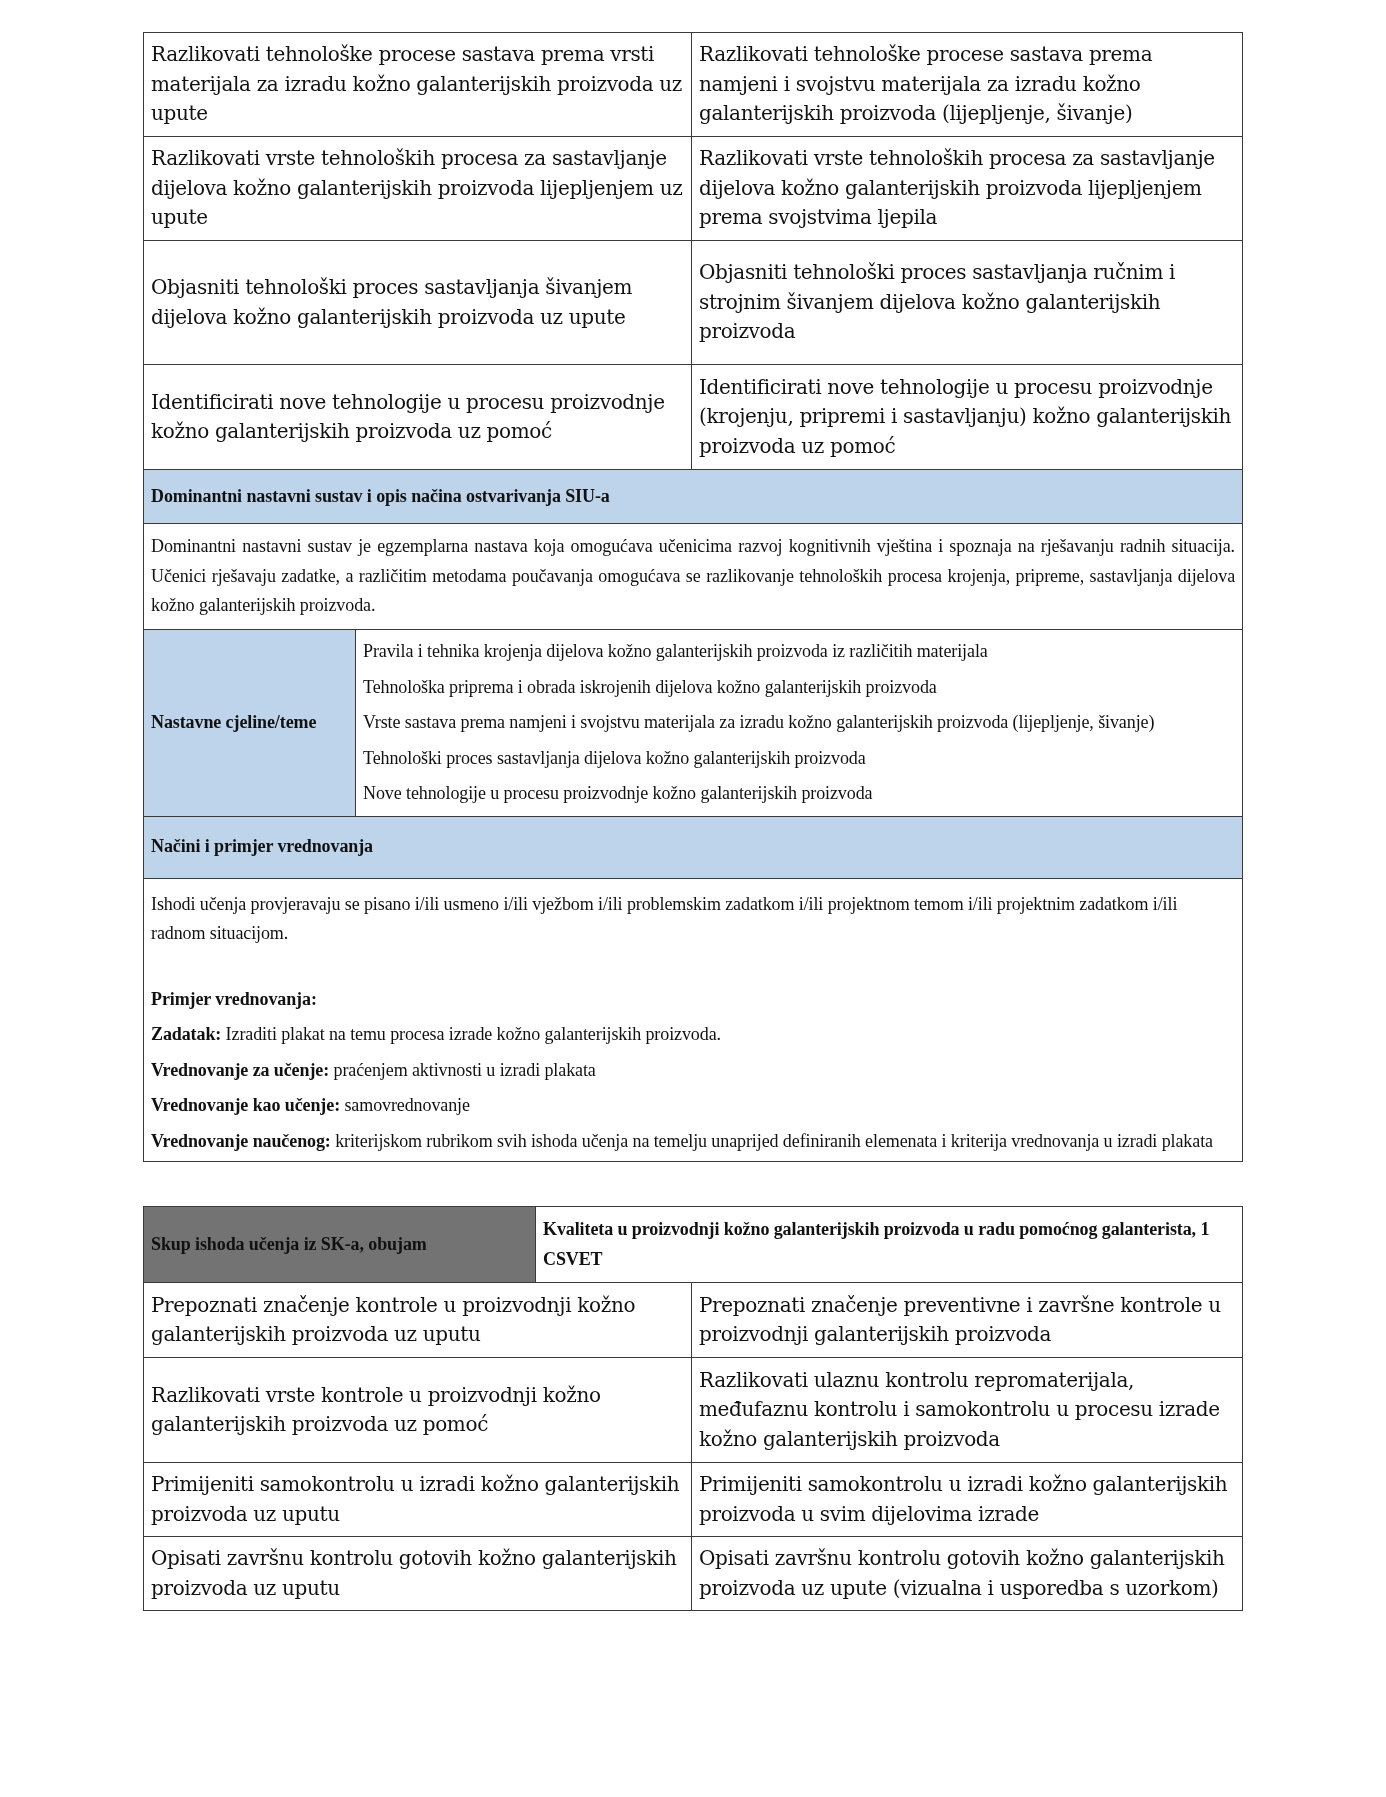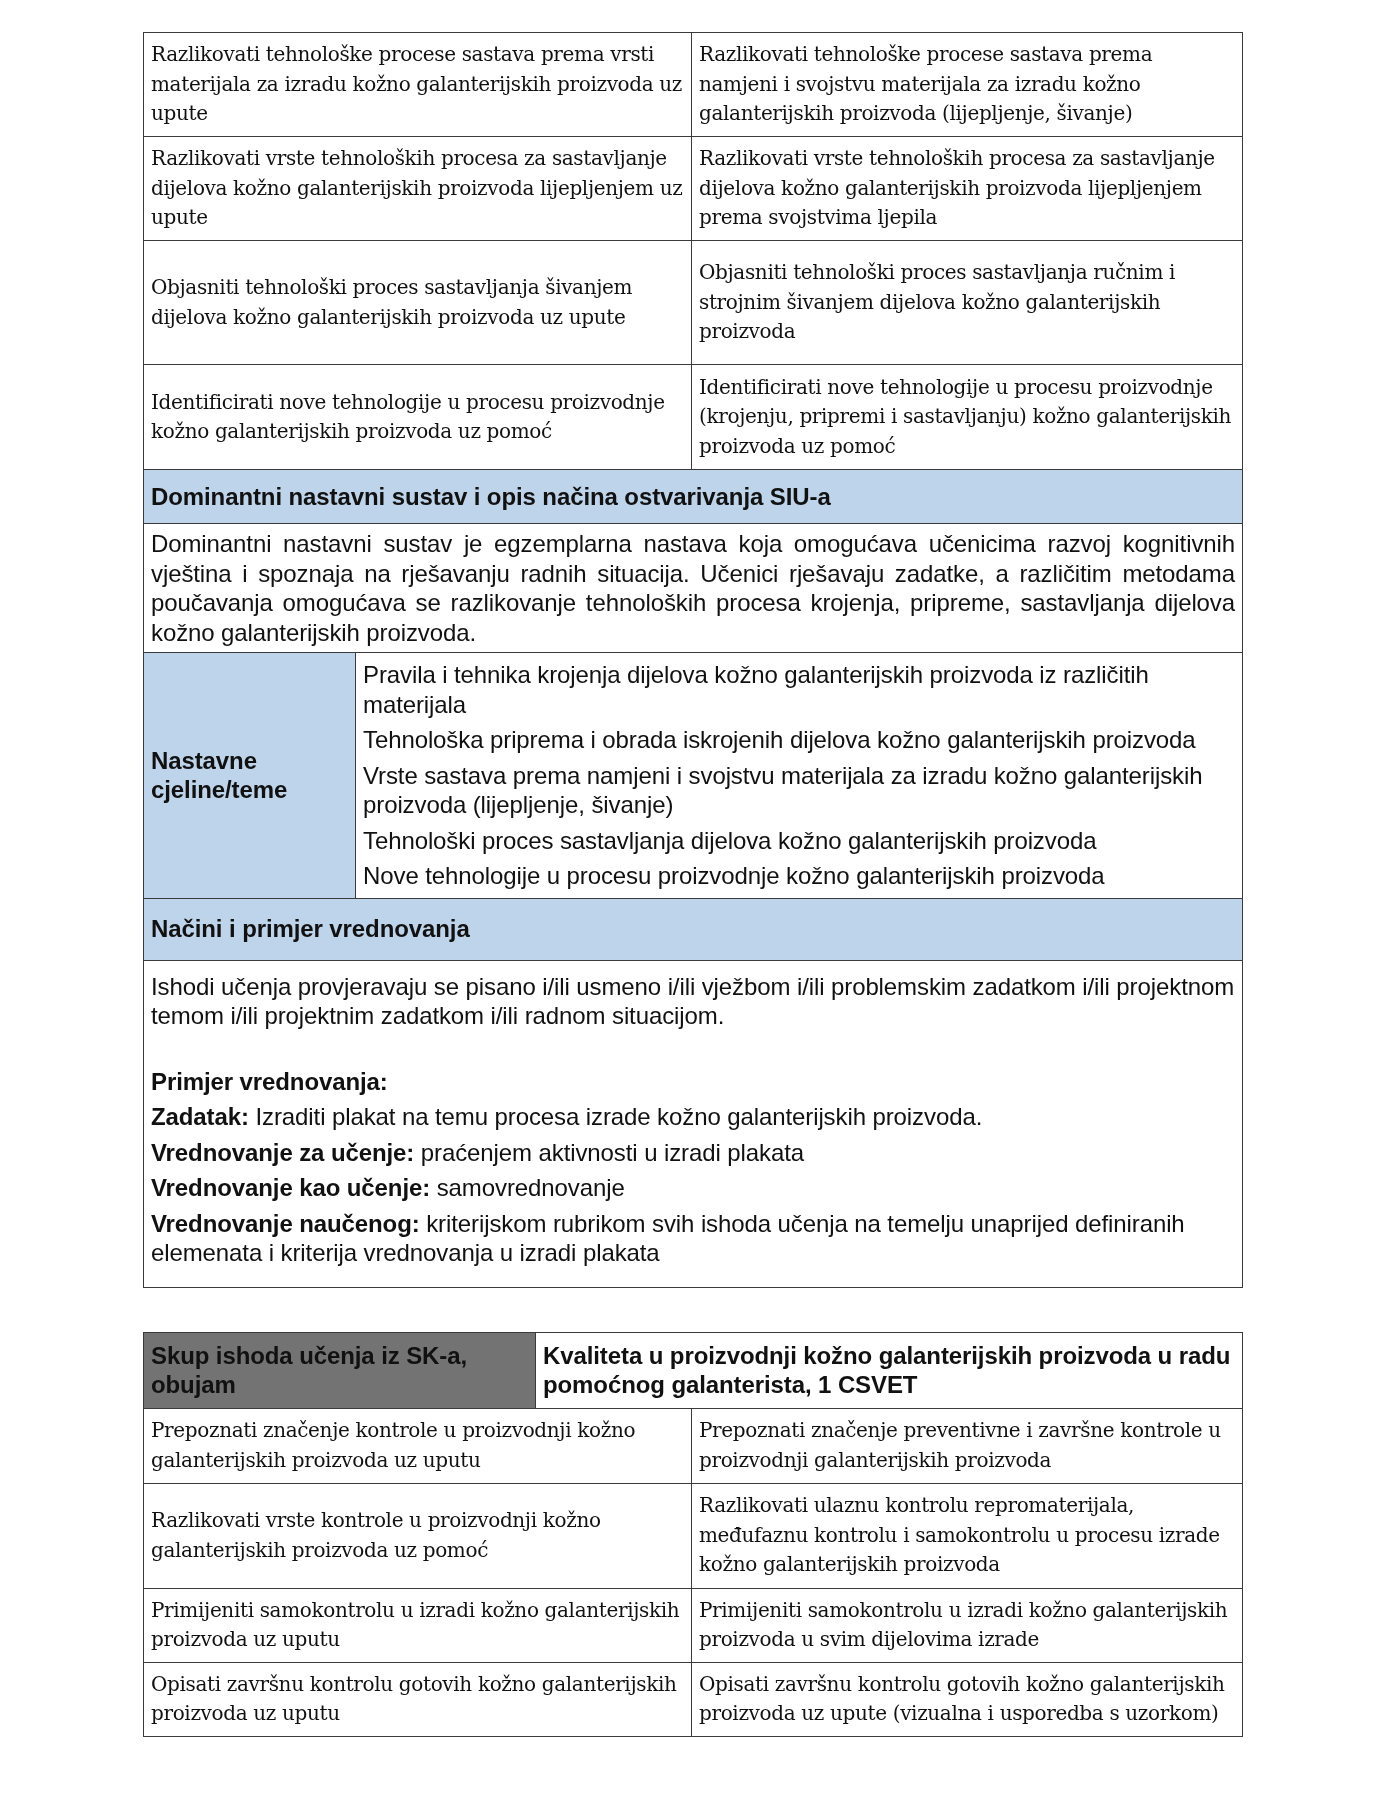--- a/index.html
+++ b/index.html
@@ -2,21 +2,21 @@
 <html><head>
   <meta charset="utf-8">
   <style>
     html, body { margin: 0; padding: 0; background: #ffffff; }
     body { width: 1386px; height: 1797px; position: relative; overflow: hidden;
       font-family: "DejaVu Serif", "Liberation Serif", serif; color: #111; }
     .page { position: absolute; left: 143px; top: 32px; width: 1099px; }
     table { border-collapse: collapse; width: 100%; table-layout: fixed; }
     td { border: 1.5px solid #3a3a3a; vertical-align: middle; padding: 5px 7px 5px 7px;
       font-size: 20px; line-height: 29.5px; letter-spacing: -0.35px; }
-    .doc { font-family: Liberation Sans, sans-serif; font-size: 24px; letter-spacing: -0.1px; line-height: 29.5px; }
+    .doc { font-family: Liberation Serif, serif; font-size: 18px; letter-spacing: -0.1px; line-height: 29.5px; }
     .hdr { background: #bed4ea; font-weight: bold; }
     .hdr-dark { background: #737373; font-weight: bold; }
     .center { text-align: center; }
     .justify { text-align: justify; margin-top: 8px; }
     .topic-list { padding: 4px 7px; margin-top: 16px; }
     .topic { display: block; padding: 3px 0; }
     .spacer { height: 44px; }
     .bold { font-weight: bold; }
     .gap { display: block; height: 30px; }
     .line { display: block; padding: 3px 0; }
@@ -66,21 +66,21 @@
         <span class="topic">Vrste sastava prema namjeni i svojstvu materijala za izradu kožno galanterijskih proizvoda (lijepljenje, šivanje)</span>
         <span class="topic">Tehnološki proces sastavljanja dijelova kožno galanterijskih proizvoda</span>
         <span class="topic">Nove tehnologije u procesu proizvodnje kožno galanterijskih proizvoda</span>
       </td>
     </tr>
 
     <tr style="height:62px">
       <td colspan="3" class="hdr doc">Načini i primjer vrednovanja</td>
     </tr>
     <tr>
-      <td colspan="3" class="doc" style="vertical-align:top; padding-top:8px; padding-bottom:16px;">
+      <td colspan="3" class="doc" style="vertical-align:top; padding-top:8px; padding-bottom:2px;">
         <span class="line">Ishodi učenja provjeravaju se pisano i/ili usmeno i/ili vježbom i/ili problemskim zadatkom i/ili projektnom temom i/ili projektnim zadatkom i/ili radnom situacijom.</span>
         <span class="gap"></span>
         <span class="line bold">Primjer vrednovanja:</span>
         <span class="line"><b>Zadatak:</b><span> Izraditi plakat na temu procesa izrade kožno galanterijskih proizvoda.</span></span>
         <span class="line"><b>Vrednovanje za učenje:</b><span> praćenjem aktivnosti u izradi plakata</span></span>
         <span class="line"><b>Vrednovanje kao učenje:</b><span> samovrednovanje</span></span>
         <span class="line"><b>Vrednovanje naučenog:</b><span> kriterijskom rubrikom svih ishoda učenja na temelju unaprijed definiranih elemenata i kriterija vrednovanja u izradi plakata</span></span>
       </td>
     </tr>
   </tbody>

